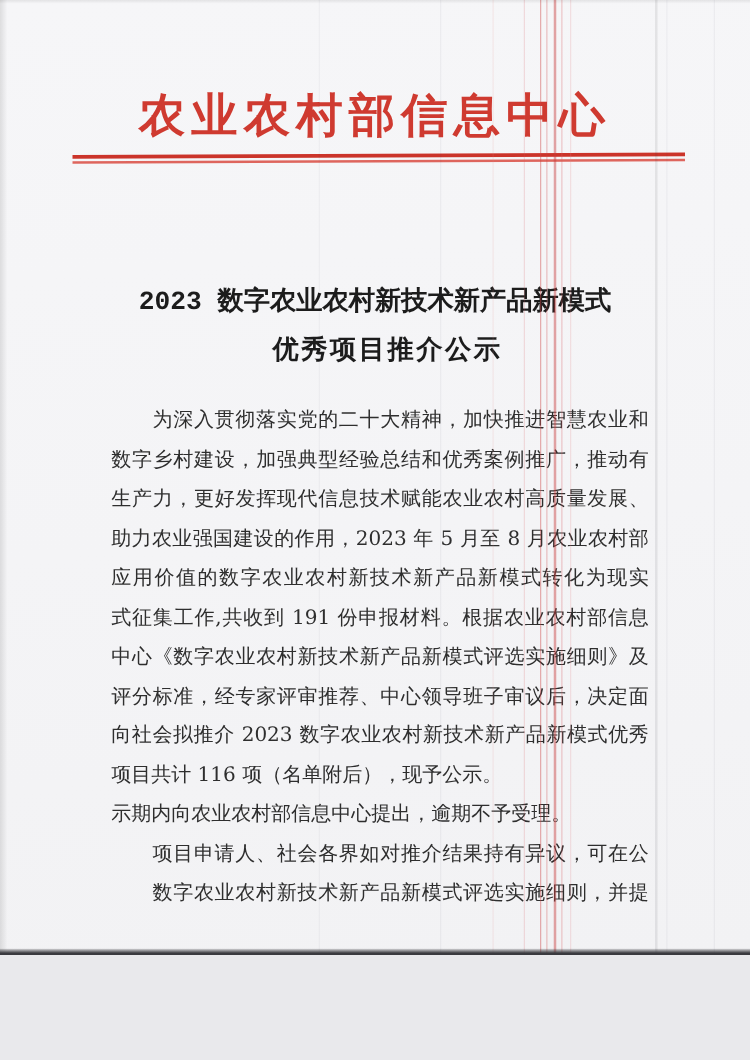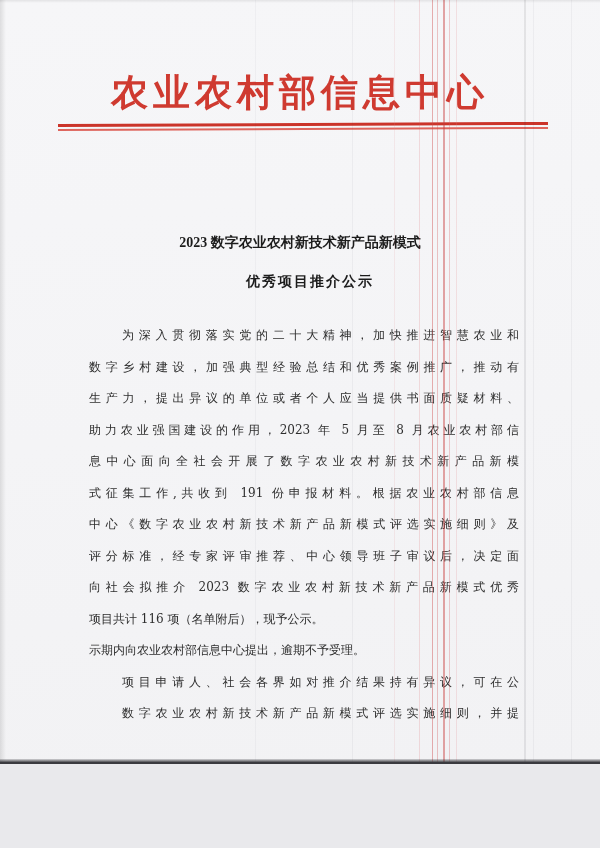--- a/index.html
+++ b/index.html
@@ -40,28 +40,28 @@
   .rule-head { top:123px; }
   .rule-head .thick { height:3px; background:#cb342a; }
   .rule-head .thin  { height:2px; background:#de655d; margin-top:2px; }
   .rule-foot { top:770px; }
   .rule-foot .thin  { height:1.5px; background:#dd7a73; }
   .rule-foot .thick { height:3px; background:#c7352b; margin-top:1.5px; }
   
   .doc-title {
     position:absolute; top:223px; left:0; width:600px;
     text-align:center; font-weight:bold; color:#1c1c1c;
-    font-size:14px; line-height:39px;
-    font-family:Liberation Serif, serif;
+    font-size:21px; line-height:39px;
+    font-family:Liberation Mono, monospace;
   }
   .doc-title .t2 { letter-spacing:2px;margin-left:20px; }
   
   .body-text {
     position:absolute; top:320px; left:89px; width:430px;
-    font-size:12px; line-height:31.5px; color:#2e2e2e;
+    font-size:16px; line-height:31.5px; color:#2e2e2e;
     font-family:"DejaVu Serif","Liberation Serif",serif;
   }
   .ln { height:31.5px; overflow:hidden; white-space:normal; }
   .fill { text-align:justify; text-align-last:justify; }
   .indent { padding-left:33px; }
   
   .vline { position:absolute; top:0; height:840px; width:1px; }
   .v1 { left:419px; background:rgba(214,90,95,0.18); }
   .v2 { left:432px; background:rgba(205,70,70,0.42); }
   .v3 { left:437px; background:rgba(205,70,70,0.30); }
@@ -90,23 +90,23 @@
 
   <div class="doc-title">
     <div class="t1">2023 数字农业农村新技术新产品新模式</div>
     <div class="t2">优秀项目推介公示</div>
   </div>
 
   <div class="body-text">
     <div>
       <div class="ln fill indent">为深入贯彻落实党的二十大精神，加快推进智慧农业和</div>
       <div class="ln fill">数字乡村建设，加强典型经验总结和优秀案例推广，推动有</div>
-      <div class="ln fill">生产力，提出异议的单位或者个人应当提供书面质疑材料、</div>
+      <div class="ln fill">生产力，更好发挥现代信息技术赋能农业农村高质量发展、</div>
       <div class="ln fill">助力农业强国建设的作用，2023 年 5 月至 8 月农业农村部信</div>
-      <div class="ln fill">息中心面向全社会开展了数字农业农村新技术新产品新模</div>
+      <div class="ln fill">应用价值的数字农业农村新技术新产品新模式转化为现实</div>
       <div class="ln fill">式征集工作,共收到 191 份申报材料。根据农业农村部信息</div>
       <div class="ln fill">中心《数字农业农村新技术新产品新模式评选实施细则》及</div>
       <div class="ln fill">评分标准，经专家评审推荐、中心领导班子审议后，决定面</div>
       <div class="ln fill">向社会拟推介 2023 数字农业农村新技术新产品新模式优秀</div>
       <div class="ln">项目共计 116 项（名单附后），现予公示。</div>
     </div>
     <div>
       <div class="ln">示期内向农业农村部信息中心提出，逾期不予受理。</div>
       <div class="ln fill indent">项目申请人、社会各界如对推介结果持有异议，可在公</div>
     </div>

